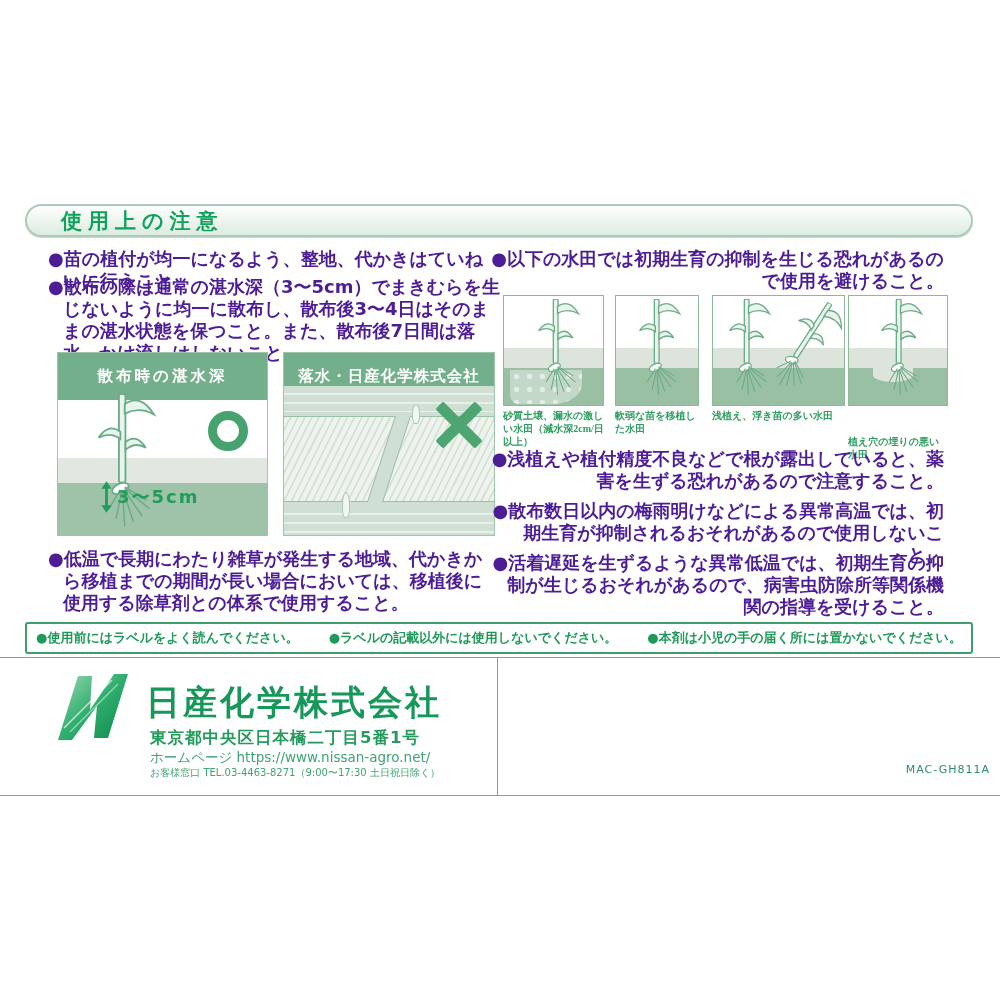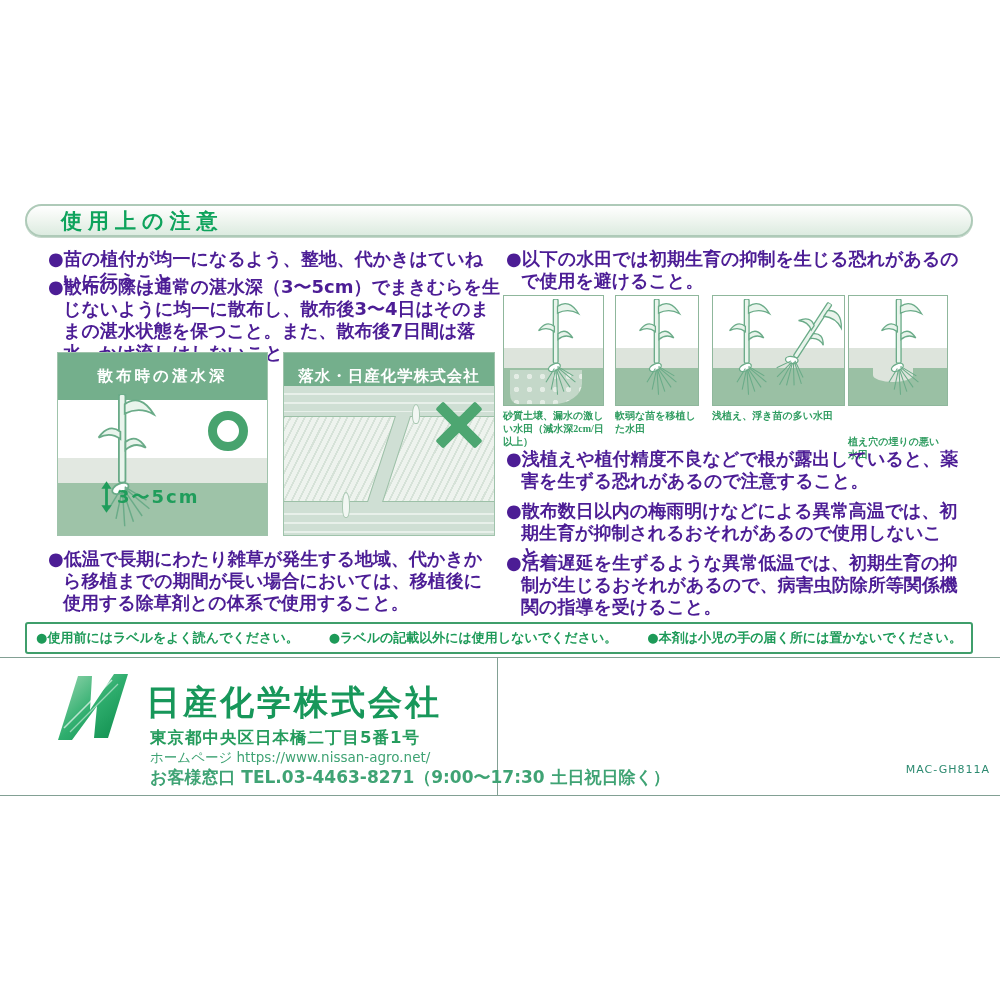--- a/index.html
+++ b/index.html
@@ -12,21 +12,21 @@
     border:2px solid #aecab8; border-radius:17px;
     background:linear-gradient(180deg,#ffffff 0%,#f2f7f2 40%,#dcebe0 100%);
     box-shadow:0 1px 0 #c5d8cb; display:flex; align-items:center; }
   .title-bar .title { color:#0ea35c; font-size:21px; font-weight:bold;
     letter-spacing:6px; padding-left:34px; }
 
   
   .bullet { position:absolute; color:#4c1d95; font-size:18px; font-weight:600;
     line-height:22px; text-indent:-15px; padding-left:15px; }
   .b-left  { left:48px;  width:452px; }
-  .b-right { left:506px; width:462px; }
+  .b-right { left:482px; width:462px;text-align:right; }
 
   
   .fig-box { position:absolute; top:352px; height:184px; border:1px solid #9fc3ab;
     background:#ffffff; overflow:hidden; }
   .fig-box .fig-head { position:absolute; left:0; top:0; width:100%; height:47px;
     background:#74af8c; color:#ffffff; font-size:15.5px; font-weight:bold;
     letter-spacing:3px; display:flex; align-items:center; justify-content:center; }
   .fig-body { position:absolute; left:0; top:33px; width:100%; bottom:0; }
 
   
@@ -82,21 +82,21 @@
   .footer-divider { position:absolute; left:497px; top:657px; height:138px; width:0;
     border-left:1.5px solid #82a094; }
   .logo-svg { position:absolute; left:52px; top:670px; }
   .company-name { position:absolute; left:146px; top:680px; color:#17975a;
     font-size:34px; font-weight:bold; letter-spacing:3px; }
   .company-address { position:absolute; left:150px; top:727px; color:#259c5d;
     font-size:16.5px; font-weight:bold; letter-spacing:1px; }
   .company-homepage { position:absolute; left:150px; top:749px; color:#3fa374;
     font-size:13.5px; font-weight:500; }
   .company-contact { position:absolute; left:150px; top:766px; color:#3fa374;
-    font-size:17px; font-weight:700; }
+    font-size:10px; font-weight:400; }
   .doc-code { position:absolute; left:898px; top:763px; width:92px; text-align:right;
     color:#2c8a70; font-size:11px; letter-spacing:1px; }
 </style>
 </head>
 <body>
 
 <div class="page">
 
   <svg width="0" height="0" style="position:absolute">
     <defs>

